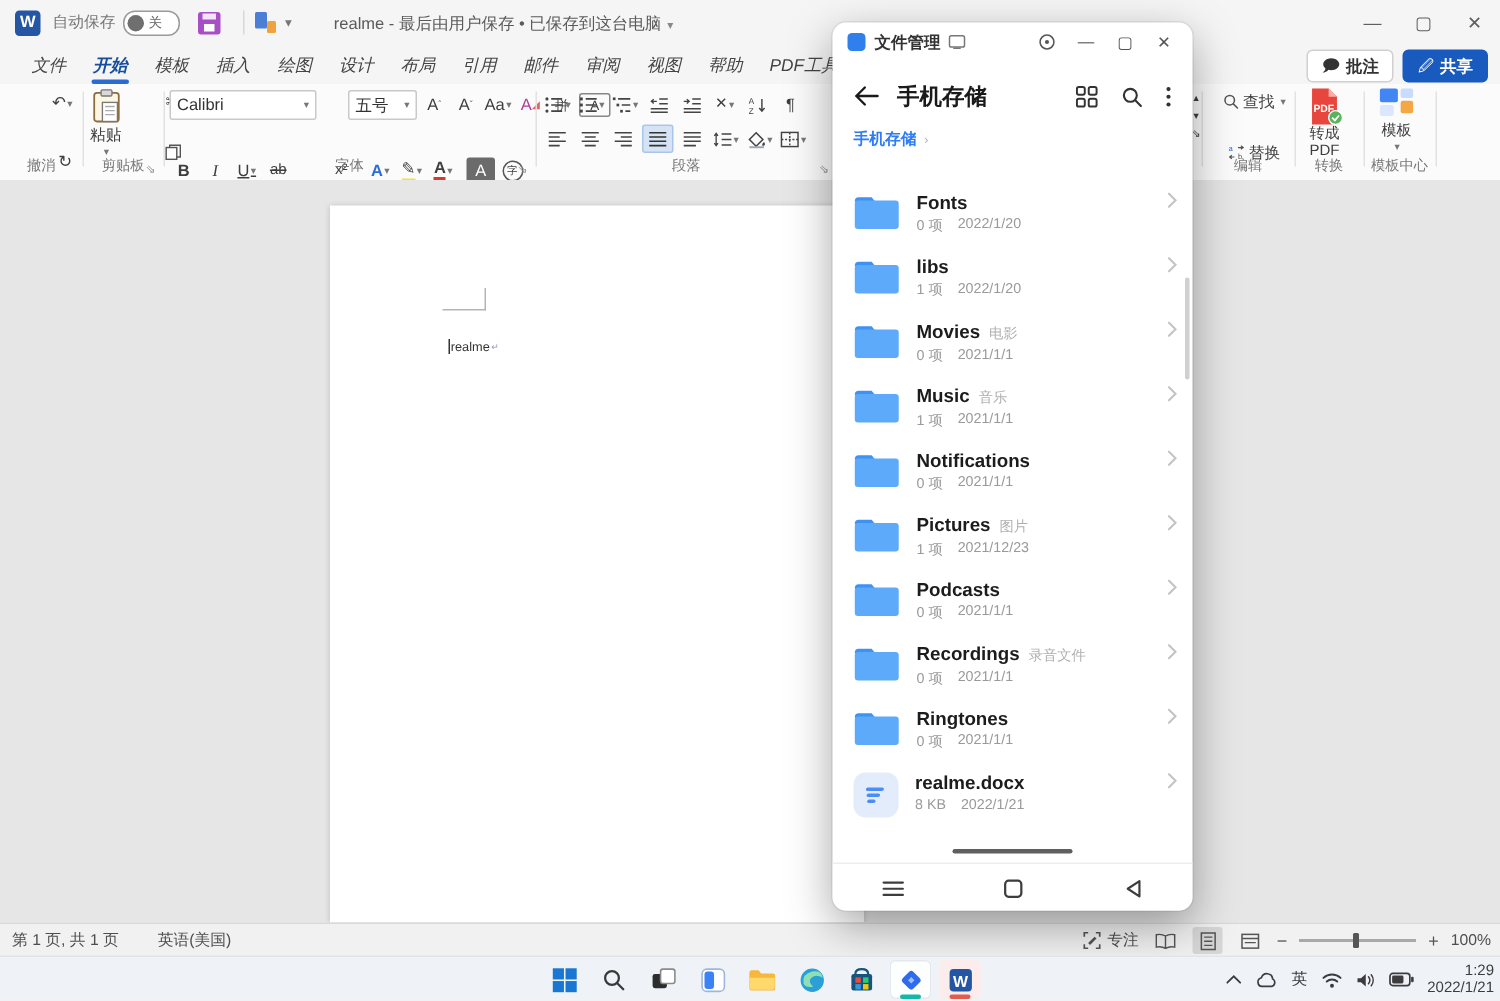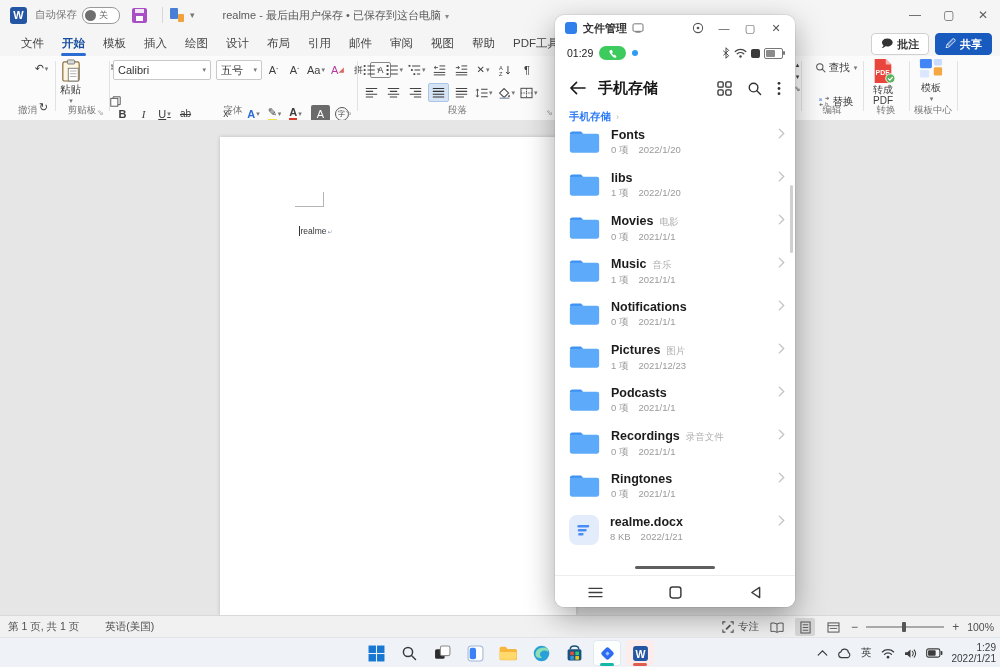--- a/index.html
+++ b/index.html
@@ -30,21 +30,21 @@
   .w-title{margin-left:28px;color:#5a5a5a;font-size:11px;white-space:nowrap;}
   .w-title .caret{font-size:8px;color:#888;margin-left:4px;}
   .w-search{position:absolute;left:388px;top:5px;width:148px;height:20px;background:#f0f0f0;
     border:1px solid #dcdcdc;border-radius:4px;display:flex;align-items:center;padding:0 8px;gap:6px;color:#6b6b6b;}
   .w-search input{border:none;background:transparent;outline:none;font-size:10.5px;color:#6b6b6b;width:100px;
     font-family:inherit;}
   .wincaption{position:absolute;top:0;right:0;height:30px;display:flex;}
   .capbtn{width:34px;height:30px;display:flex;align-items:center;justify-content:center;color:#5f5f5f;font-size:12px;}
 
   .w-tabsrow{position:absolute;left:0;top:30px;width:1000px;height:26px;background:#f5f5f5;
-    display:flex;align-items:center;border-bottom:1px solid #d946ef;}
+    display:flex;align-items:center;border-bottom:1px solid #d946ef;font-style:italic;}
   .wtabs{display:flex;align-items:center;padding-left:12px;gap:0;}
   .wtab{font-size:11.5px;color:#444;padding:4px 9px;position:relative;white-space:nowrap;}
   .wtab.active{color:#174d9e;font-weight:bold;}
   .wtab.active::after{content:"";position:absolute;left:8px;right:8px;bottom:-1px;height:3px;background:#2b6cd4;border-radius:2px;}
   .w-actions{position:absolute;right:8px;top:33px;display:flex;gap:6px;align-items:center;}
   .pillbtn{height:20px;border:1px solid #d0d0d0;background:#fff;border-radius:4px;display:flex;
     align-items:center;gap:4px;padding:0 9px;font-size:11px;color:#333;font-weight:bold;}
   .pillbtn.blue{background:#185abd;border-color:#185abd;color:#fff;}
 
   .w-ribbon{position:absolute;left:0;top:56px;width:1000px;height:64px;background:#fbfbfb;border-bottom:1px solid #dadada;}
@@ -446,21 +446,21 @@
         <div class="launcher">⇘</div>
       </div>
       <div class="rsep" style="left:109px;"></div>
 
       <div class="abs" style="left:110px;top:0;width:246px;height:63px;">
         <div class="rrow abs" style="left:3px;top:4px;">
           <div class="combo" style="width:88px;gap:44px;">
             <span>Calibri</span>
               <span class="mini-caret">▾</span>
           </div>
-          <div class="combo" style="width:36px;margin-left:3px;">
+          <div class="combo" style="width:36px;margin-left:19px;">
             <span>五号</span>
               <span class="mini-caret">▾</span>
           </div>
           <div class="rbtn">
               <span>A</span>
               <sup style="font-size:6px;">ˆ</sup>
             </div>
           <div class="rbtn">
               <span>A</span>
               <sup style="font-size:6px;">ˇ</sup>
@@ -734,39 +734,20 @@
           <svg class="ic" width="12" height="12" color="#555">
               <use href="#s-target"></use>
             </svg>
         </div>
         <div class="fm-capbtn">—</div>
         <div class="fm-capbtn">▢</div>
         <div class="fm-capbtn">✕</div>
       </div>
     </div>
 
-    <div class="fm-status">
-      <span>01:29</span>
-      <span class="pill-green">
-        <svg class="ic" width="9" height="9">
-            <use href="#s-phone"></use>
-          </svg>
-      </span>
-      <span class="bluedot"></span>
-      <span class="fm-status-right">
-        <svg class="ic" width="8" height="12" color="#444">
-            <use href="#s-bt"></use>
-          </svg>
-        <svg class="ic" width="13" height="10" color="#444">
-            <use href="#s-wifi"></use>
-          </svg>
-        <span class="nfc-sq"></span>
-        <span class="battery"></span>
-      </span>
-    </div>
 
     <div class="fm-header">
       <svg class="ic" width="17" height="14" color="#1a1a1a">
           <use href="#s-back"></use>
         </svg>
       <span class="title">手机存储</span>
       <span class="fm-header-right">
         <svg class="ic" width="15" height="15">
             <use href="#s-grid4"></use>
           </svg>

